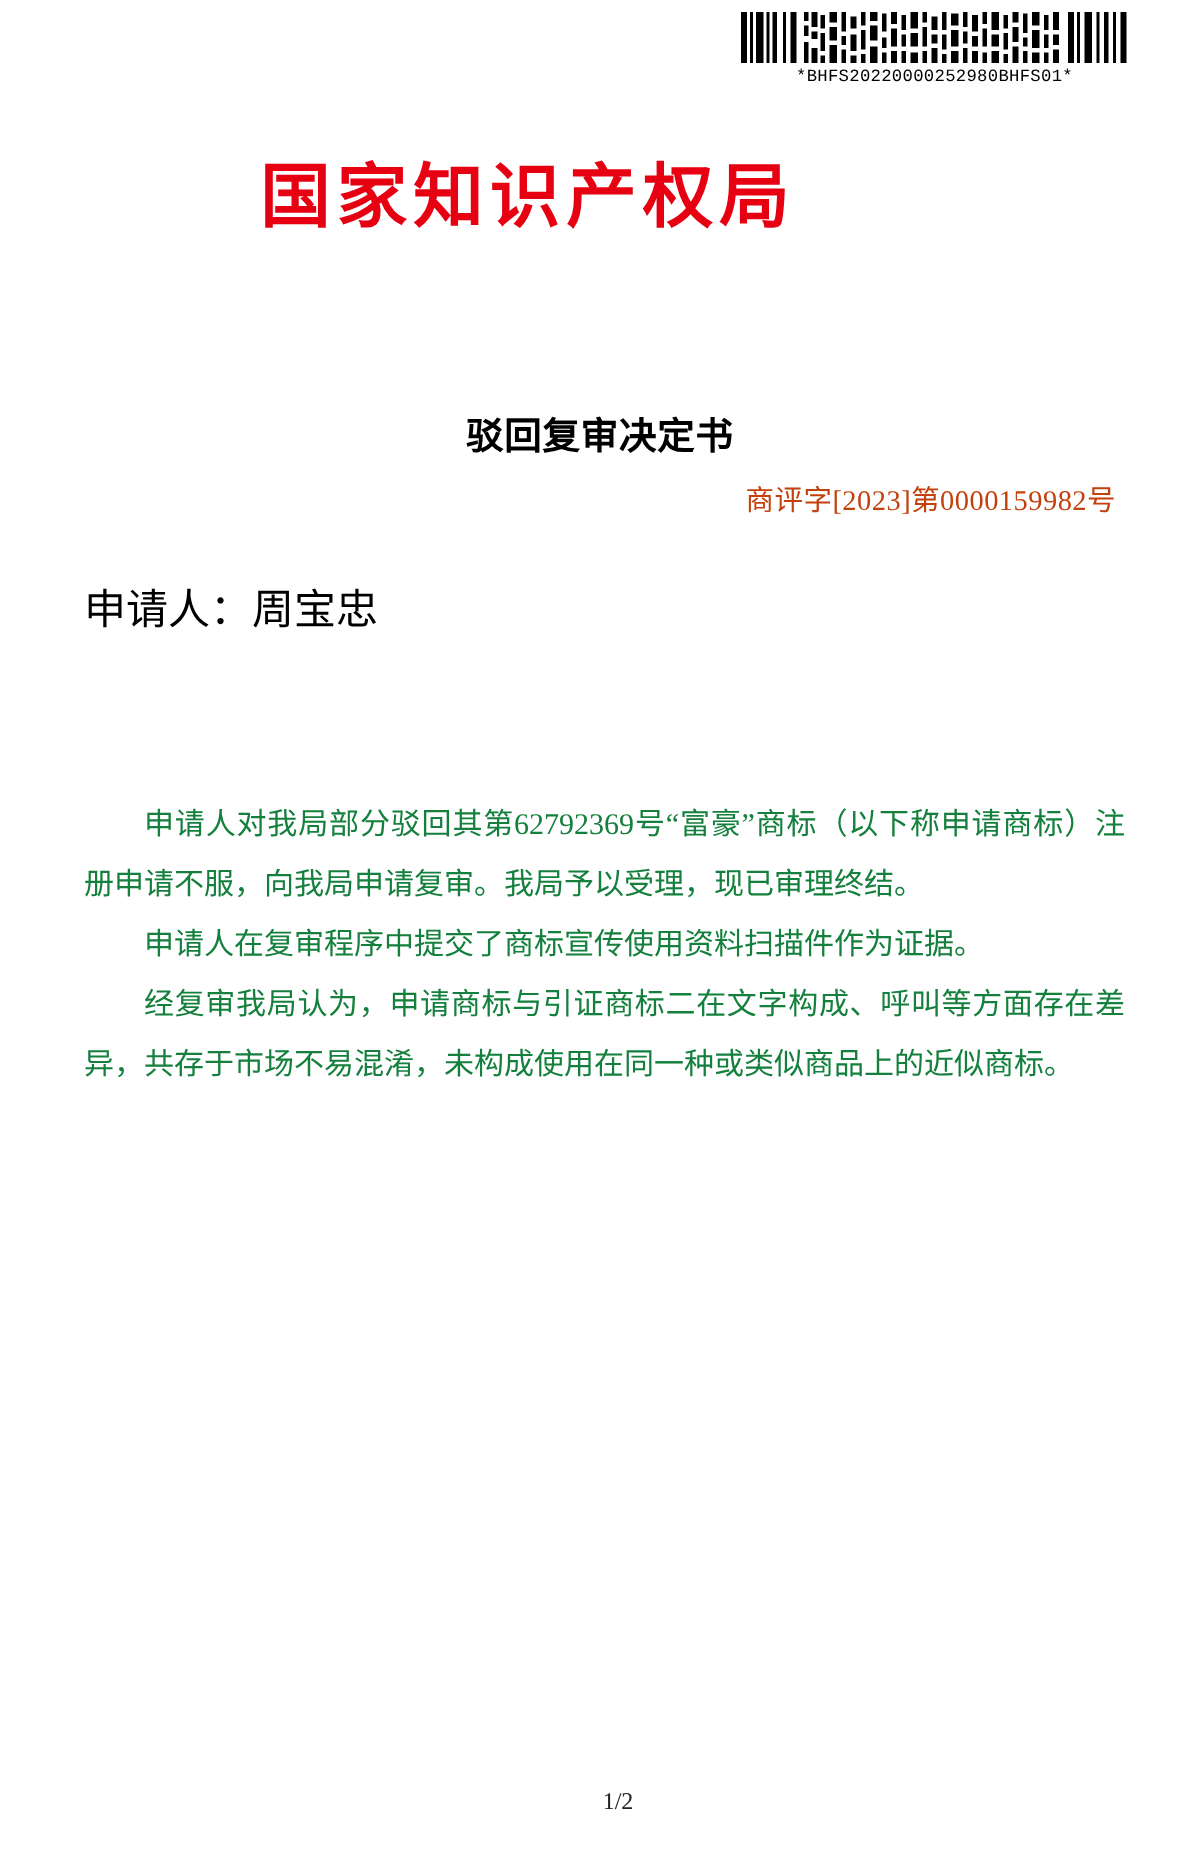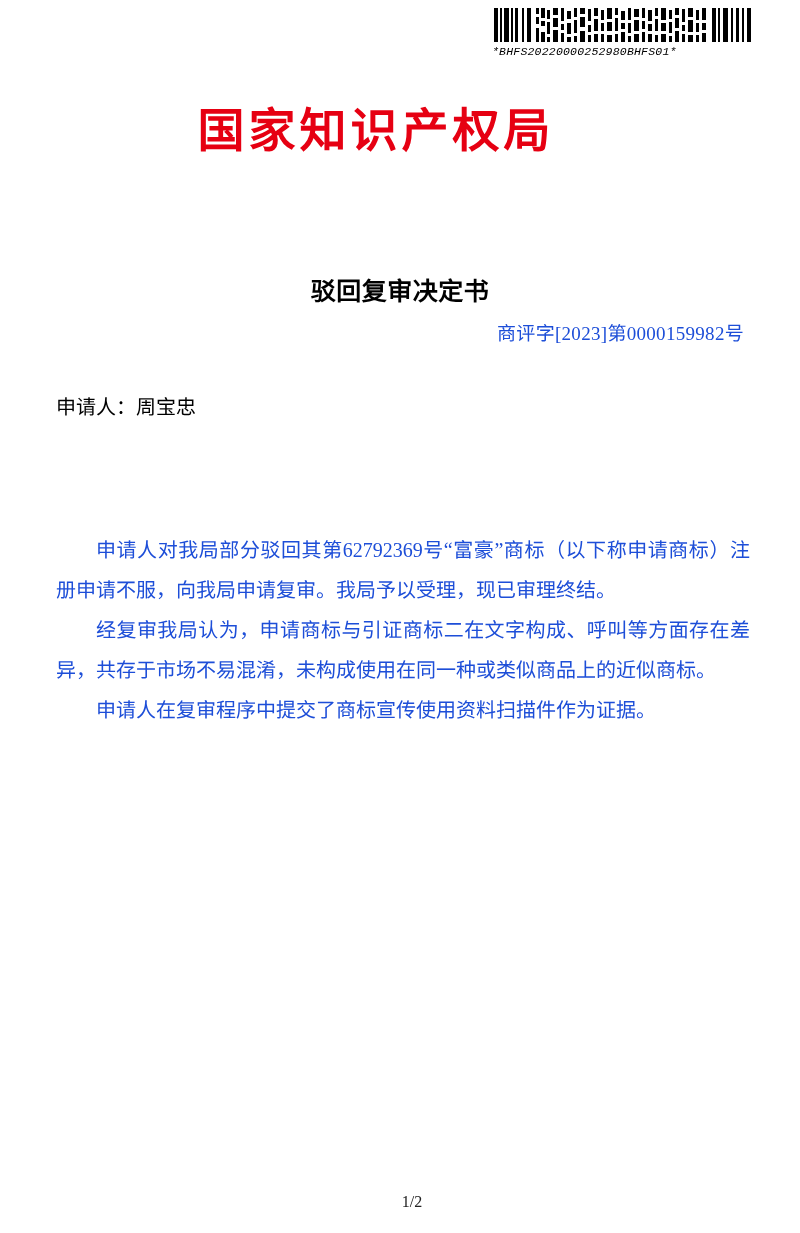--- a/index.html
+++ b/index.html
@@ -23,21 +23,21 @@
     box-sizing: border-box;
     padding: 0;
   }
 
   
   .barcode-block {
     position: absolute;
     top: 8px;
     right: 46px;
     width: 262px;
-    font-style: italic;
+    text-align: center;
   }
   .barcode {
     height: 34px;
     width: 262px;
     display: block;
   }
   .barcode-text {
     font-family: "Liberation Mono", "DejaVu Sans Mono", monospace;
     font-size: 11.5px;
     letter-spacing: 0.2px;
@@ -51,21 +51,20 @@
     position: absolute;
     top: 92px;
     left: 0;
     width: 704px;
     text-align: center;
     color: #e60012;
     font-family: "DejaVu Serif", "Liberation Serif", serif;
     font-weight: bold;
     font-size: 47px;
     letter-spacing: 4px;
-    padding-left: 24px;
   }
 
   
   .doc-title {
     position: absolute;
     top: 222px;
     left: 0;
     width: 800px;
     text-align: center;
     font-size: 25px;
@@ -75,45 +74,45 @@
     color: #000;
   }
   .doc-title .line2 { display: block; margin-top: 48px; }
 
   
   .doc-number {
     position: absolute;
     top: 318px;
     right: 56px;
     font-size: 19px;
-    color: #1d4ed8;
+    color: #c2410c;
     letter-spacing: 0.3px;
   }
 
   
   .parties {
     position: absolute;
     top: 385px;
     left: 56px;
     width: 700px;
-    font-size: 20px;
+    font-size: 28px;
     line-height: 45px;
     color: #000;
   }
   .party-row { white-space: nowrap; }
 
   
   .body-text {
     position: absolute;
     top: 530px;
     left: 56px;
     width: 694px;
     font-size: 20px;
     line-height: 40px;
-    color: #1d4ed8;
+    color: #15803d;
     text-align: justify;
   }
   .body-text p {
     margin: 0 0 0 0;
     text-indent: 2em;
     text-align: justify;
     text-justify: inter-ideograph;
   }
   .body-text p + p { margin-top: 0; }
 
@@ -244,19 +243,19 @@
   </div>
 
   <div class="doc-number">商评字[2023]第0000159982号</div>
 
   <div class="parties">
     <div class="party-row">申请人：周宝忠</div>
   </div>
 
   <div class="body-text">
     <p>申请人对我局部分驳回其第62792369号“富豪”商标（以下称申请商标）注册申请不服，向我局申请复审。我局予以受理，现已审理终结。</p>
+    <p>申请人在复审程序中提交了商标宣传使用资料扫描件作为证据。</p>
     <p>经复审我局认为，申请商标与引证商标二在文字构成、呼叫等方面存在差异，共存于市场不易混淆，未构成使用在同一种或类似商品上的近似商标。</p>
-    <p>申请人在复审程序中提交了商标宣传使用资料扫描件作为证据。</p>
   </div>
 
   <div class="page-footer">1/2</div>
 
 </div>
 
 </body></html>

